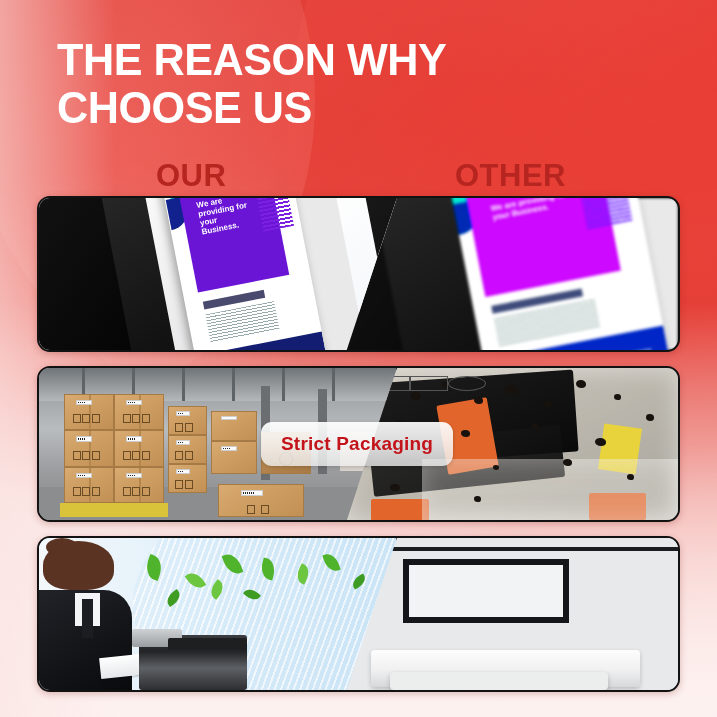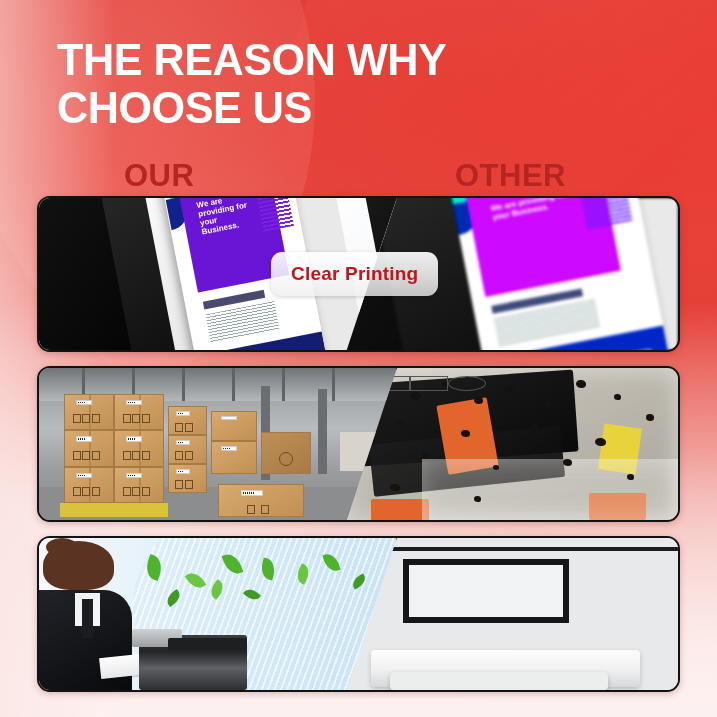--- a/index.html
+++ b/index.html
@@ -71,21 +71,21 @@
     transform-origin:left center;
   }
   .col-label {
     position:absolute;
     font-size:31px;
     font-weight:bold;
     color:#b62520;
     letter-spacing:0.5px;
     text-transform:uppercase;
   }
-  #label-our   { left:124px; top:158px; }
+  #label-our   { left:156px; top:158px; }
   #label-other { left:455px; top:158px; }
 
   
   #rows { position:absolute; z-index:6; left:37px; top:196px; width:643px; }
   .cmp-row {
     position:relative;
     width:643px;
     height:156px;
     margin-bottom:14px;
     border-radius:13px;
@@ -307,21 +307,20 @@
         </div>
         <div class="dark-slab ps-blk2"></div>
         <div class="ps-right-card"></div>
         <div class="ps-blkright"></div>
         <div class="vander">
           <span>VANDER</span>
         </div>
       </div>
     </div>
 
-    <div class="badge" id="badge-0">Clear Printing</div>
   </div>
 
   <div class="cmp-row">
 
     <div class="half half-right">
       <div class="dmg-scene">
         <div class="dmg-plastic" style="left:48%;top:0;width:52%;height:100%;"></div>
         <div class="dmg-black" style="left:50%;top:6%;width:34%;height:54%;transform:rotate(-4deg);"></div>
         <div class="dmg-black" style="left:52%;top:44%;width:30%;height:34%;transform:rotate(-6deg);opacity:.92;"></div>
         <div class="dmg-orange" style="left:63%;top:22%;width:8%;height:46%;transform:rotate(-10deg);"></div>
@@ -463,20 +462,21 @@
         <div class="box" style="left:50%;bottom:2%;width:24%;height:22%;">
           <span class="lbl" style="left:26%;top:18%;width:26%;height:20%;">
               <span class="bc"></span>
             </span>
           <span class="sym" style="left:34%;top:66%"></span>
             <span class="sym" style="left:50%;top:66%"></span>
         </div>
       </div>
     </div>
 
+    <div class="badge" id="badge-1">Strict Packaging</div>
   </div>
 
   <div class="cmp-row">
 
     <div class="half half-right">
       <div class="of-scene">
         <div class="of-wall" style="left:46%;top:0;width:54%;height:100%;"></div>
         <div class="of-div" style="left:45%;top:0;width:4px;height:82%;"></div>
         <div class="of-div" style="left:46%;top:6%;width:54%;height:4px;"></div>
         <div class="of-frame" style="left:57%;top:14%;width:26%;height:42%;"></div>

